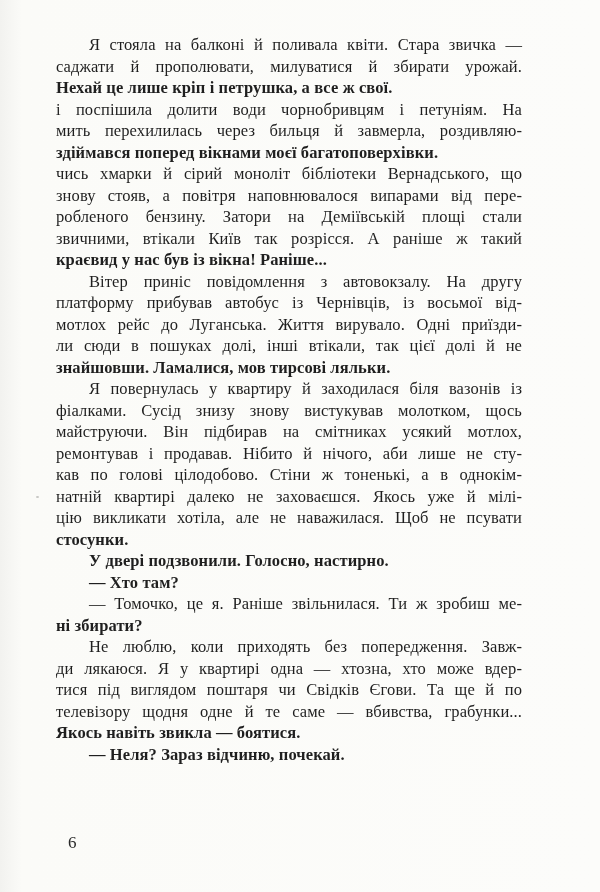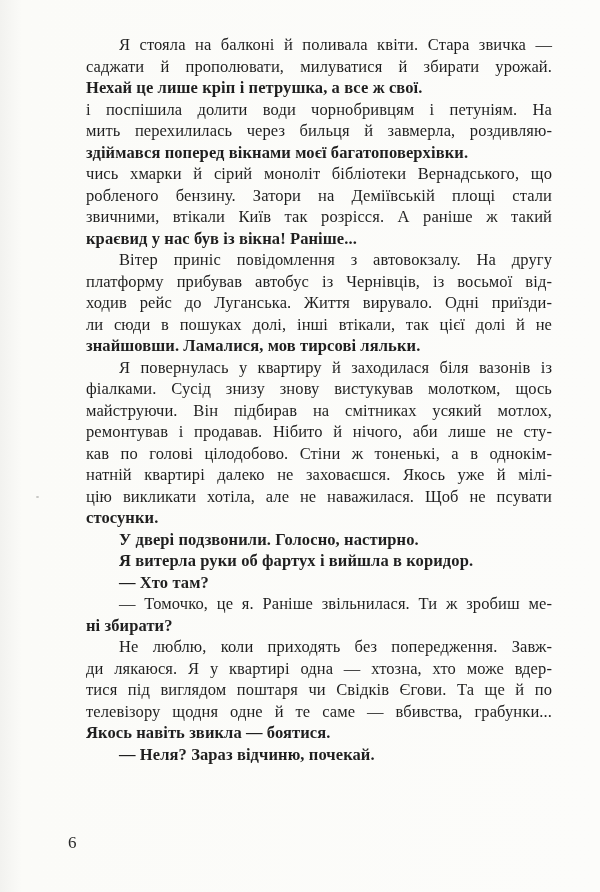--- a/index.html
+++ b/index.html
@@ -13,21 +13,21 @@
     height: 892px;
     margin: 0;
     background:
       linear-gradient(90deg, #f2f2ef 0px, #fbfbf8 22px, #fcfcfa 100%);
     overflow: hidden;
     font-family: "Liberation Serif", "DejaVu Serif", serif;
     color: #1f1f1f;
   }
   .text-block {
     position: absolute;
-    left: 86px;
+    left: 56px;
     top: 34px;
     width: 466px;
   }
   .paragraph {
     margin: 0;
     padding: 0;
   }
   .line {
     font-size: 16.5px;
     line-height: 21.5px;
@@ -72,46 +72,44 @@
         <div class="line">саджати й прополювати, милуватися й збирати урожай.</div>
         <div class="line last">Нехай це лише кріп і петрушка, а все ж свої.</div>
       </div>
       <div class="paragraph">
         <div class="line">і поспішила долити води чорнобривцям і петуніям. На</div>
         <div class="line">мить перехилилась через бильця й завмерла, роздивляю-</div>
         <div class="line last">здіймався поперед вікнами моєї багатоповерхівки.</div>
         <div class="line">чись хмарки й сірий моноліт бібліотеки Вернадського, що</div>
       </div>
       <div class="paragraph">
+        <div class="line">знову стояв, а повітря наповнювалося випарами від пере-</div>
         <div class="line">робленого бензину. Затори на Деміївській площі стали</div>
         <div class="line">звичними, втікали Київ так розрісся. А раніше ж такий</div>
         <div class="line last">краєвид у нас був із вікна! Раніше...</div>
       </div>
       <div class="paragraph">
         <div class="line indent">Вітер приніс повідомлення з автовокзалу. На другу</div>
         <div class="line">платформу прибував автобус із Чернівців, із восьмої від-</div>
-        <div class="line">ходив рейс до Луганська. Життя вирувало. Одні приїзди-</div>
+        <div class="line">мотлох рейс до Луганська. Життя вирувало. Одні приїзди-</div>
         <div class="line">ли сюди в пошуках долі, інші втікали, так цієї долі й не</div>
         <div class="line last">знайшовши. Ламалися, мов тирсові ляльки.</div>
       </div>
       <div class="paragraph">
         <div class="line indent">Я повернулась у квартиру й заходилася біля вазонів із</div>
         <div class="line">фіалками. Сусід знизу знову вистукував молотком, щось</div>
         <div class="line">майструючи. Він підбирав на смітниках усякий мотлох,</div>
         <div class="line">ремонтував і продавав. Нібито й нічого, аби лише не сту-</div>
         <div class="line">кав по голові цілодобово. Стіни ж тоненькі, а в однокім-</div>
         <div class="line">натній квартирі далеко не заховаєшся. Якось уже й мілі-</div>
         <div class="line">цію викликати хотіла, але не наважилася. Щоб не псувати</div>
         <div class="line last">стосунки.</div>
       </div>
       <div class="paragraph">
         <div class="line indent last">У двері подзвонили. Голосно, настирно.</div>
-      </div>
-      <div class="paragraph">
-        <div class="line indent last">Я витерла руки об фартух і вийшла в коридор.</div>
       </div>
       <div class="paragraph">
         <div class="line indent last">— Хто там?</div>
       </div>
       <div class="paragraph">
         <div class="line indent">— Томочко, це я. Раніше звільнилася. Ти ж зробиш ме-</div>
         <div class="line last">ні збирати?</div>
       </div>
       <div class="paragraph">
         <div class="line indent">Не люблю, коли приходять без попередження. Завж-</div>

